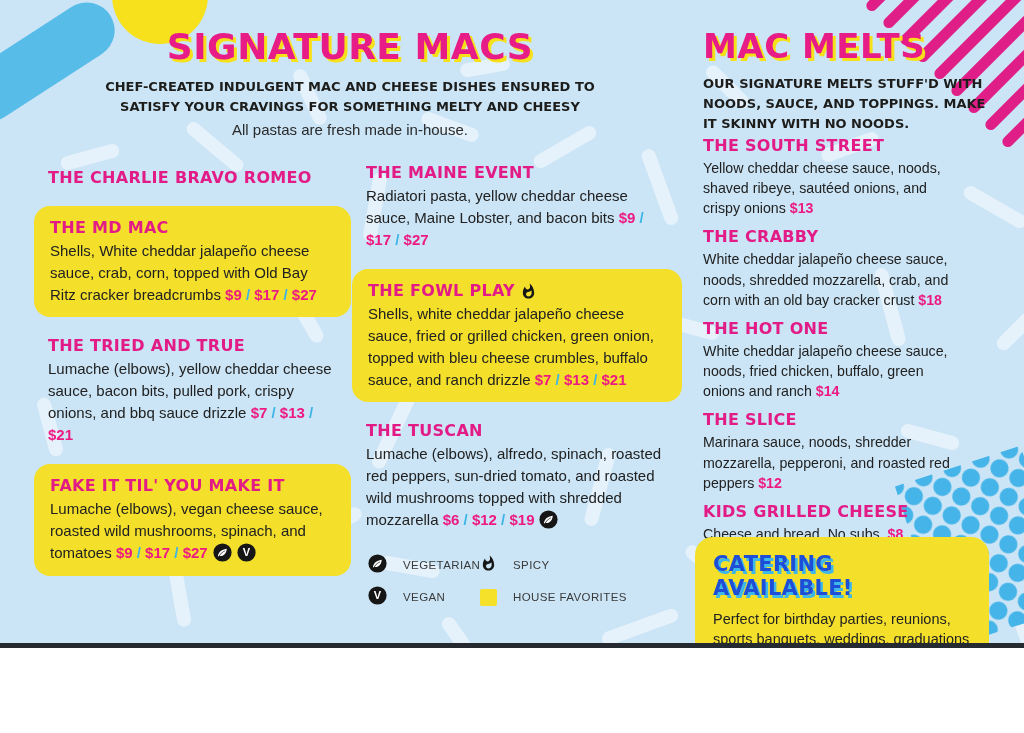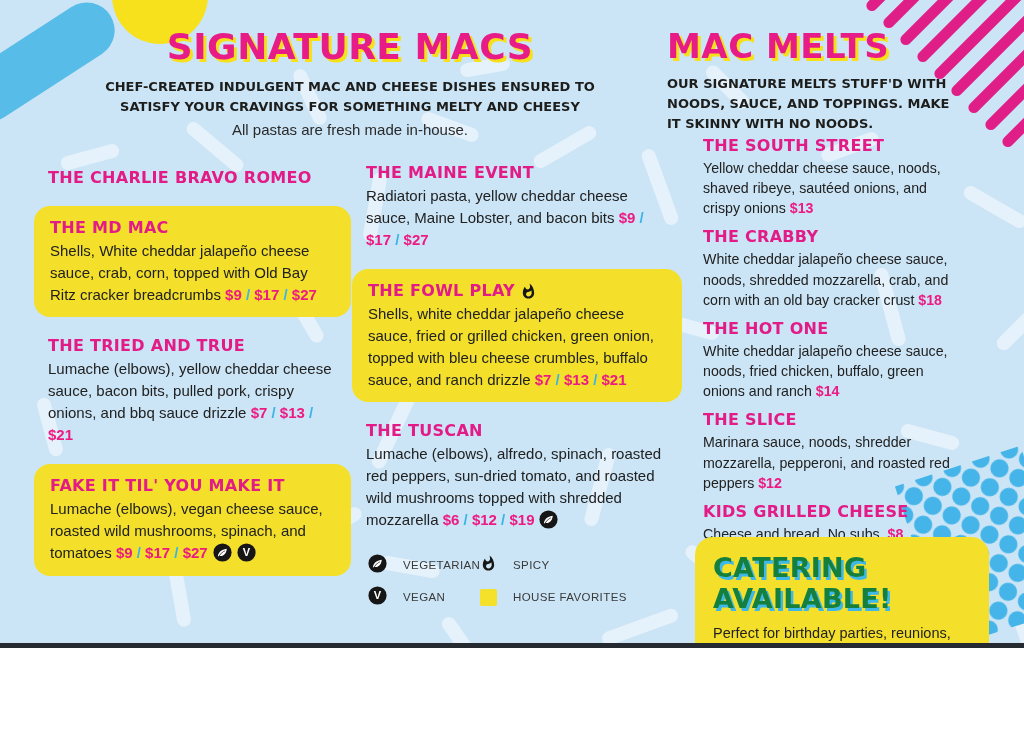--- a/index.html
+++ b/index.html
@@ -14,21 +14,21 @@
   .dots{right:-26px;top:462px;width:132px;height:170px;transform:rotate(-18deg);
         background-image:radial-gradient(circle,#45b4e8 8.5px,transparent 9.5px),
                          radial-gradient(circle,#45b4e8 8.5px,transparent 9.5px);
         background-size:30px 30px;background-position:0 0,15px 15px;}
   .semi{left:248px;top:678px;width:120px;height:55px;border-radius:120px 120px 0 0;
         background:repeating-linear-gradient(45deg,#39b6e8 0 5px,transparent 5px 13px);}
   .pink-para{left:886px;top:712px;width:100px;height:20px;background:#d62180;transform:skewX(-30deg);}
   .bottom-bar{left:0;bottom:0;width:100%;height:5px;background:#252a31;z-index:3;}
 
   .hdr-left{position:absolute;left:70px;top:26px;width:560px;text-align:center;z-index:2;}
-  .hdr-right{position:absolute;left:667px;top:26px;width:300px;z-index:2;}
+  .hdr-right{position:absolute;left:703px;top:26px;width:300px;z-index:2;}
   .big-title{margin:0;font-family:"DejaVu Sans",sans-serif;font-weight:bold;
              font-size:36px;letter-spacing:0.5px;color:#e81c87;text-shadow:3px 3px 0 #f6e01a;}
   .hdr-right .big-title{font-size:34px;}
   .tagline{margin:10px auto 0;max-width:500px;font-family:"DejaVu Sans",sans-serif;font-weight:bold;
            font-size:13px;line-height:1.55;color:#1d1d1b;}
   .hdr-right .tagline{margin:8px 0 0;max-width:298px;text-align:left;}
   .note{margin:4px 0 0;font-size:15px;color:#2a2a2a;}
 
   .col{position:absolute;z-index:2;}
   #menu-col-1{left:48px;top:168px;width:287px;}
@@ -48,22 +48,22 @@
 
   .legend{position:absolute;left:368px;top:552px;display:grid;z-index:2;
           grid-template-columns:112px auto;grid-template-rows:repeat(2,26px);
           grid-auto-flow:column;gap:6px 0;}
   .legend-row{display:flex;align-items:center;gap:16px;}
   .legend-label{font-size:11.5px;color:#3a3a3a;letter-spacing:0.4px;}
   .hf-square{display:inline-block;width:17px;height:17px;background:#f5e02a;border-radius:2px;}
 
   .catering{position:absolute;left:695px;top:537px;width:294px;box-sizing:border-box;
             background:#f4e02b;border-radius:18px;padding:15px 18px 14px;z-index:2;}
-  .catering-title{margin:0;font-family:"DejaVu Sans",sans-serif;font-weight:bold;font-size:27px;
-                  letter-spacing:0.3px;color:#15803d;text-shadow:2.5px 2.5px 0 #3eb7e9;}
+  .catering-title{margin:0;font-family:"DejaVu Sans",sans-serif;font-weight:bold;font-size:21px;
+                  letter-spacing:0.3px;color:#1d4ed8;text-shadow:2.5px 2.5px 0 #3eb7e9;}
   .catering-body{margin:9px 0 0;font-size:14.5px;line-height:1.4;color:#222;}
   .catering-cta{margin:14px 0 0;font-size:15px;font-weight:bold;color:#e6128a;letter-spacing:0.3px;}
   .catering-phone{margin:3px 0 3px;font-family:"DejaVu Sans",sans-serif;font-weight:bold;
                   font-size:28px;letter-spacing:1px;color:#0c4a6e;}
 </style>
 </head>
 <body>
 
 <div class="page">
 

